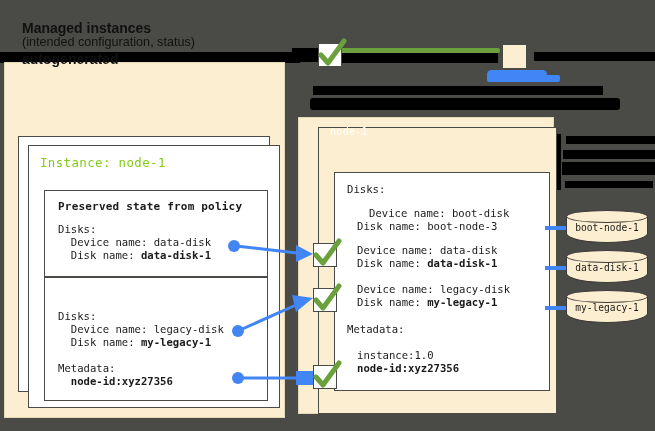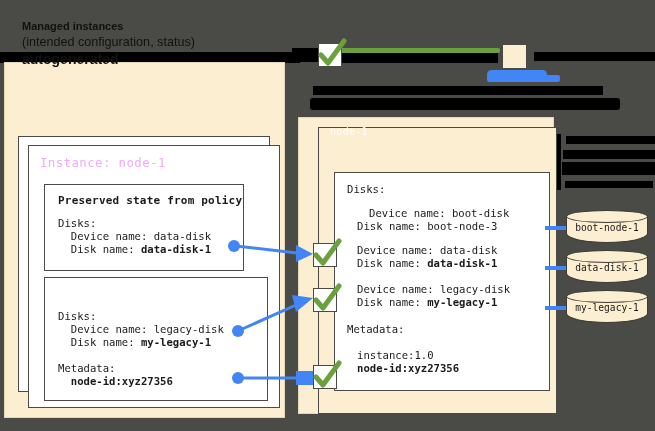--- a/index.html
+++ b/index.html
@@ -30,45 +30,45 @@
   .blueblob{position:absolute;background:#4285f4;border-radius:2px;}
   .creamchip{position:absolute;background:#fceed0;}
 
   
   .left-panel{
     position:absolute;left:4px;top:62px;width:281px;height:356px;
     background:#fceed0;
     border:1px solid #e4d7b6;
     box-sizing:border-box;
   }
-  .lp-title{position:absolute;left:22px;top:20px;font-size:11px;font-weight:bold;color:#111;}
+  .lp-title{position:absolute;left:22px;top:20px;font-size:14px;font-weight:bold;color:#111;}
   .lp-sub{position:absolute;left:22px;top:35px;font-size:12.6px;color:#111;}
   .lp-auto{position:absolute;left:22px;top:51px;font-size:14px;font-weight:bold;color:#111;}
 
   
   .card-back{
     position:absolute;left:18px;top:136px;width:252px;height:256px;
     background:#fff;border:1px solid #4a4a47;box-sizing:border-box;
   }
   .card-front{
     position:absolute;left:28px;top:145px;width:252px;height:263px;
     background:#fff;border:1px solid #4a4a47;box-sizing:border-box;
   }
   .instance-label{
     position:absolute;left:40px;top:155px;
     font-family:"DejaVu Sans Mono","Liberation Mono",monospace;
-    font-size:12.4px;color:#f0abfc;letter-spacing:0.4px;
+    font-size:12.4px;color:#84cc16;letter-spacing:0.4px;
   }
 
   .subbox{
     position:absolute;background:#fff;border:1px solid #4a4a47;box-sizing:border-box;
     font-family:"DejaVu Sans Mono","Liberation Mono",monospace;
     font-size:10.6px;color:#1a1a1a;line-height:13.4px;
   }
-  .sb-policy{left:44px;top:184px;width:200px;height:87px;}
+  .sb-policy{left:44px;top:190px;width:224px;height:87px;}
   .sb-configs{left:44px;top:277px;width:224px;height:124px;}
   .sb-title{position:absolute;left:13px;top:9px;font-weight:bold;font-size:11px;letter-spacing:0.2px;}
   .sb-l{position:absolute;left:13px;white-space:pre;}
   b.mono{font-weight:bold;}
 
   
   .right-panel{
     position:absolute;left:298px;top:117px;width:256px;height:297px;
     background:#fceed0;border:1px solid #e4d7b6;box-sizing:border-box;
   }

